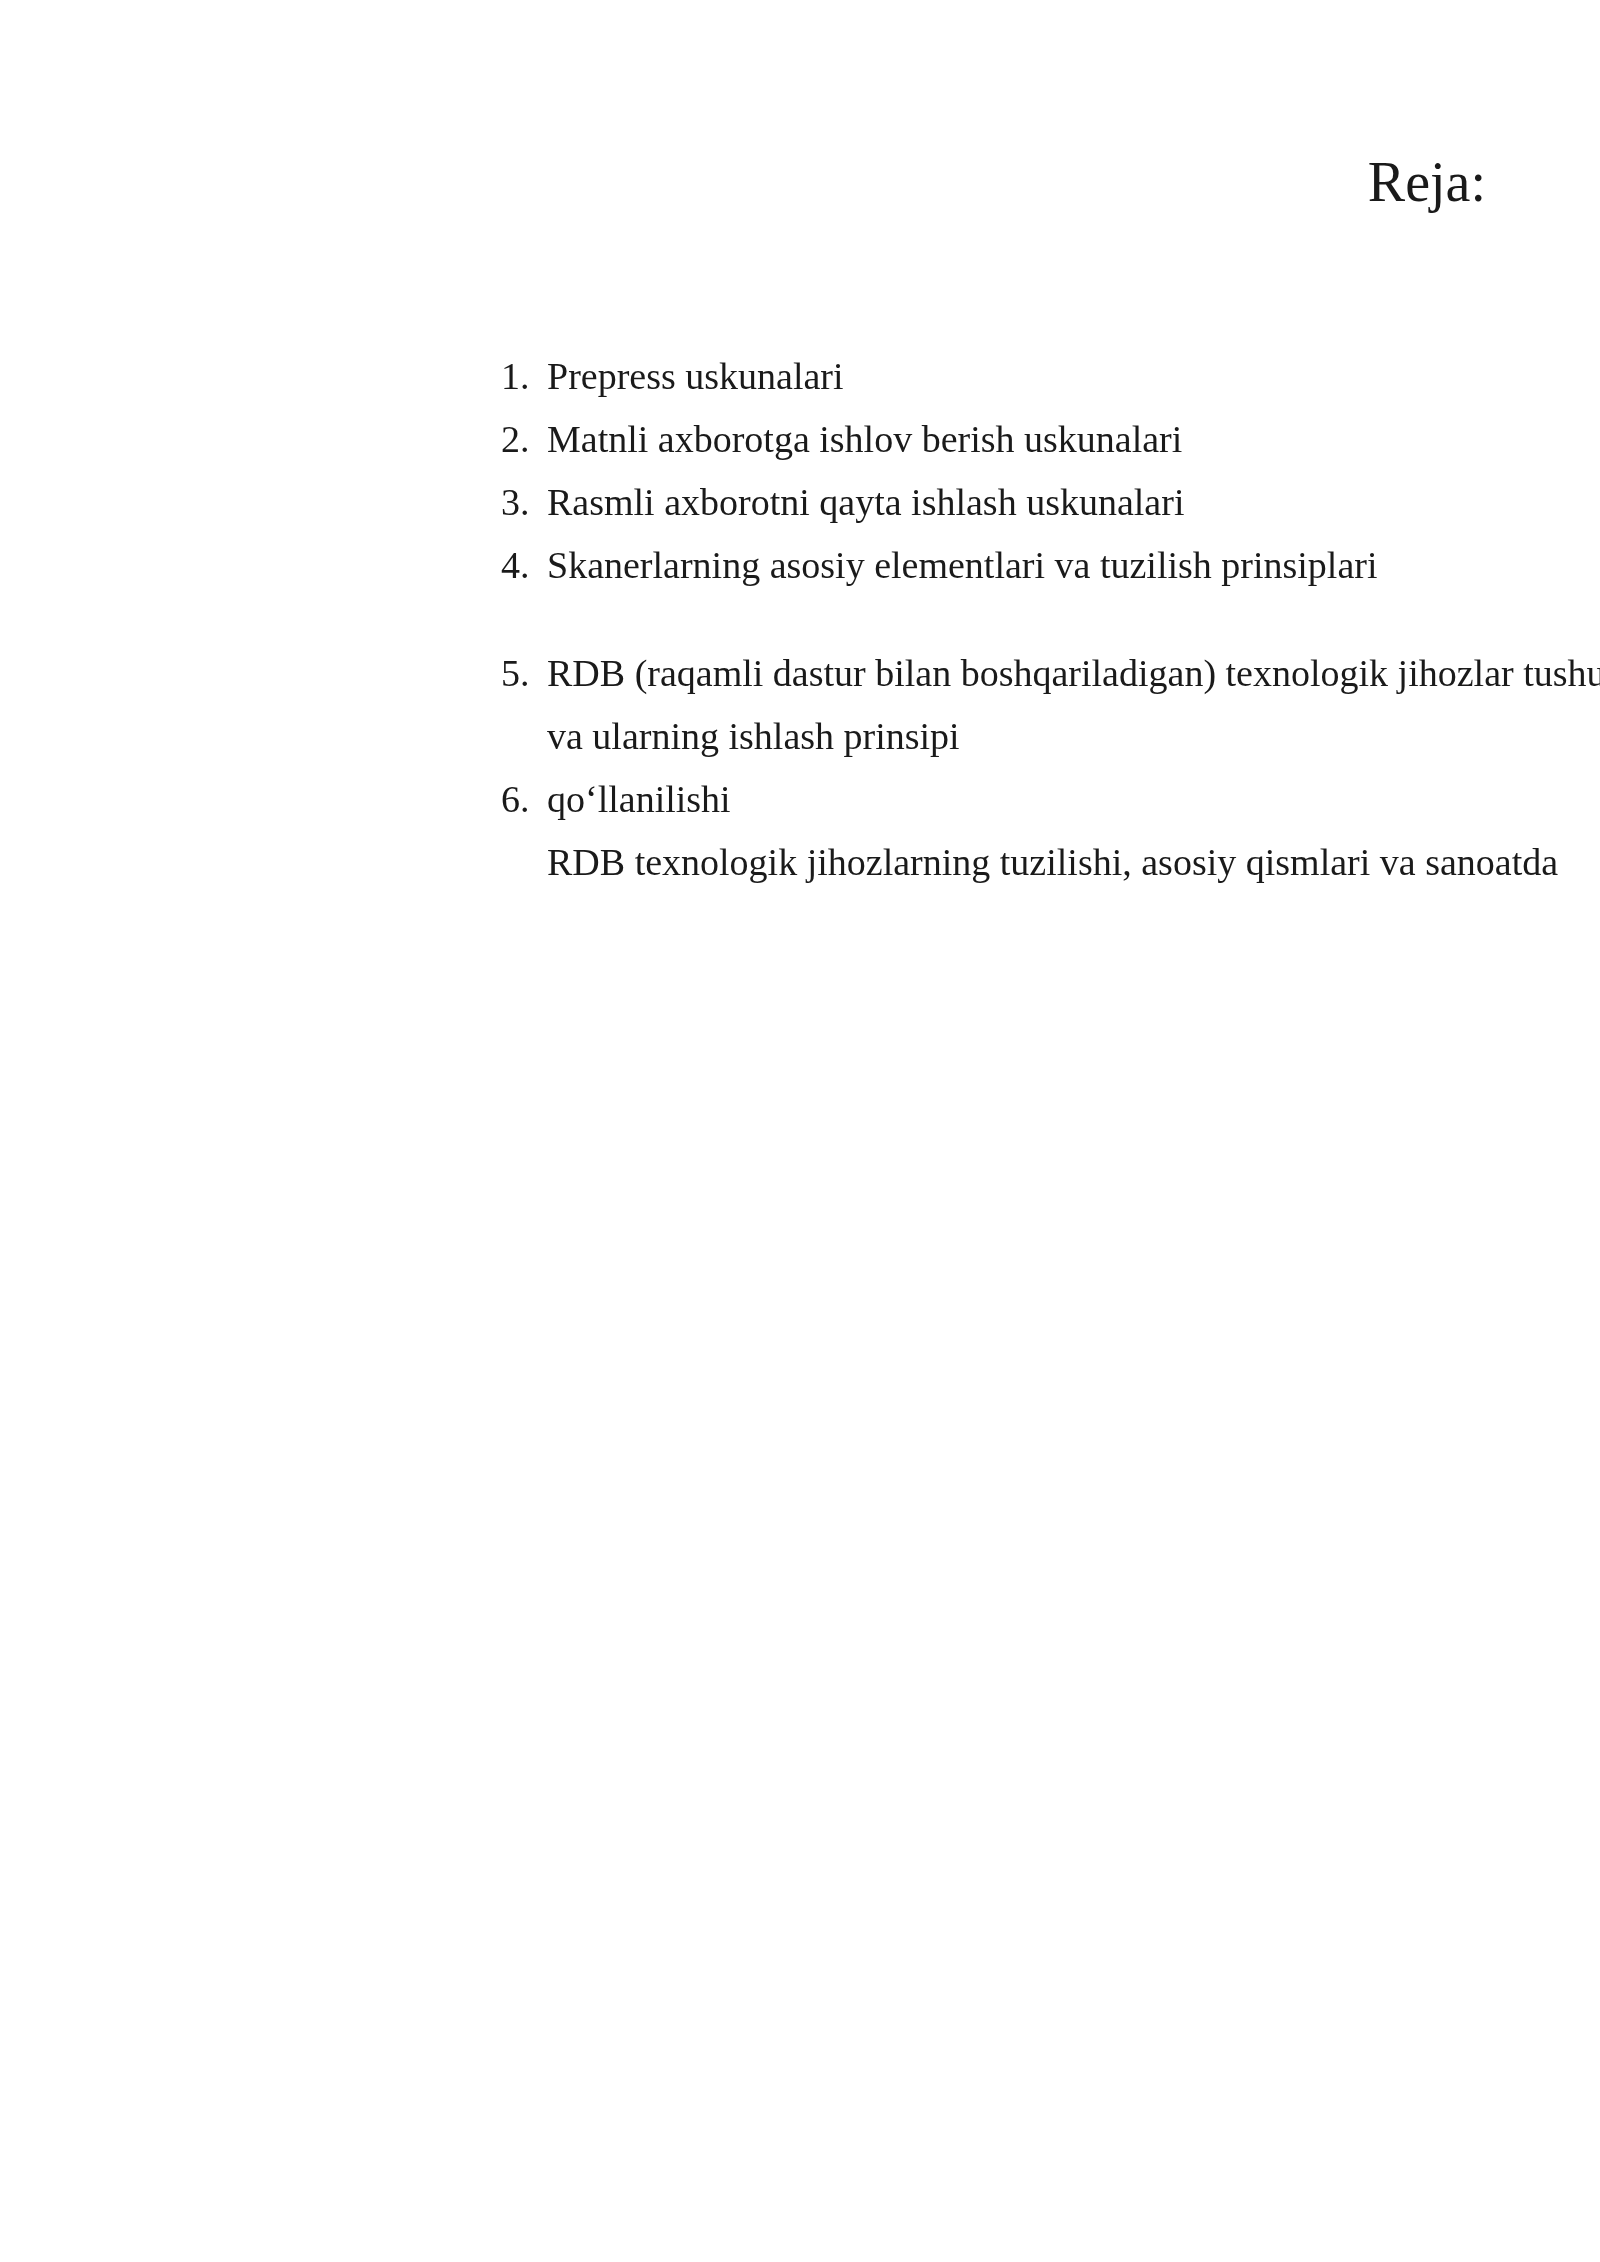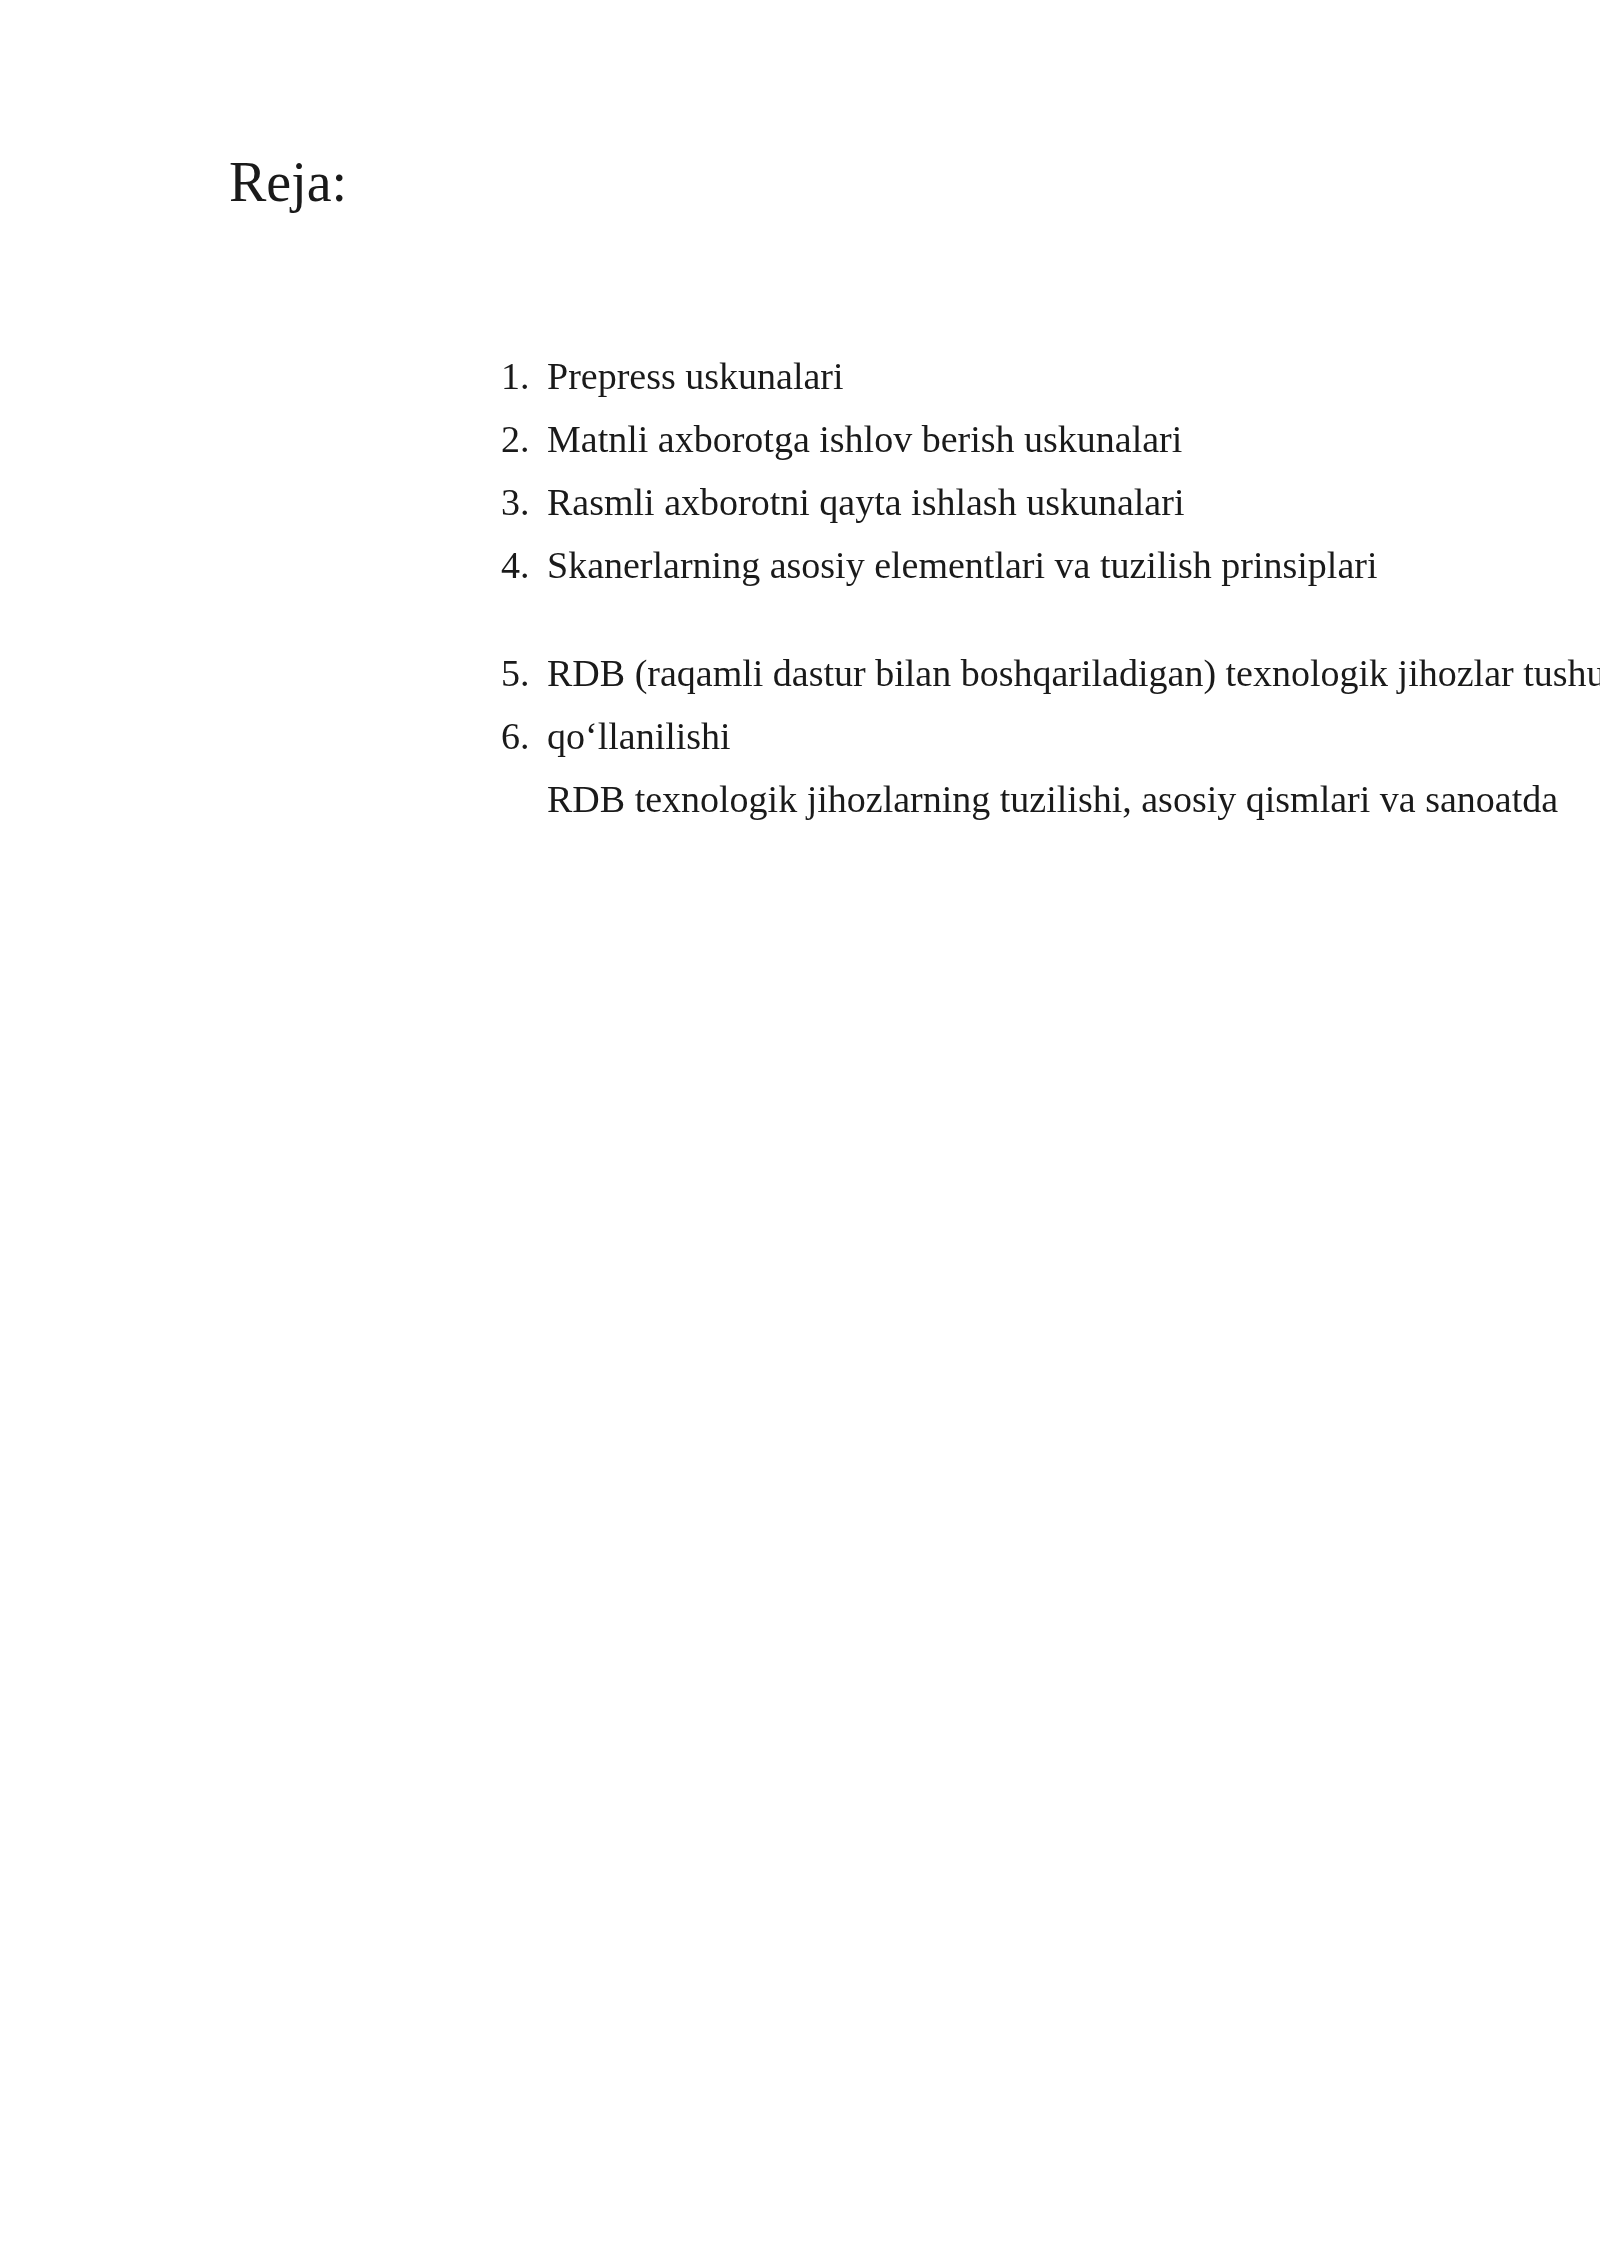--- a/index.html
+++ b/index.html
@@ -16,21 +16,21 @@
     padding-top: 150px;
     font-family: "Liberation Serif", "DejaVu Serif", serif;
     color: #1a1a1a;
     overflow: hidden;
   }
   .content-area {
     margin-left: 229px;
     margin-right: 114px;
   }
   .doc-title {
-    text-align: left;
+    text-align: right;
     font-size: 56px;
     line-height: 65px;
     font-weight: normal;
     margin: 0;
     color: #1a1a1a;
   }
   .plan-list {
     margin-top: 130px;
     margin-left: 272px;
   }
@@ -94,20 +94,21 @@
         <span class="item-number">4.</span>
         <span class="item-lines">
           <span class="line">Skanerlarning asosiy elementlari va tuzilish prinsiplari</span>
         </span>
       </div>
 
       <div class="list-item space-before">
         <span class="item-number">5.</span>
         <span class="item-lines">
           <span class="line">RDB (raqamli dastur bilan boshqariladigan) texnologik jihozlar tushunchasi</span>
+          <span class="line">va ularning ishlash prinsipi</span>
         </span>
       </div>
 
       <div class="list-item">
         <span class="item-number">6.</span>
         <span class="item-lines">
           <span class="line">qo‘llanilishi</span>
           <span class="line">RDB texnologik jihozlarning tuzilishi, asosiy qismlari va sanoatda</span>
         </span>
       </div>

